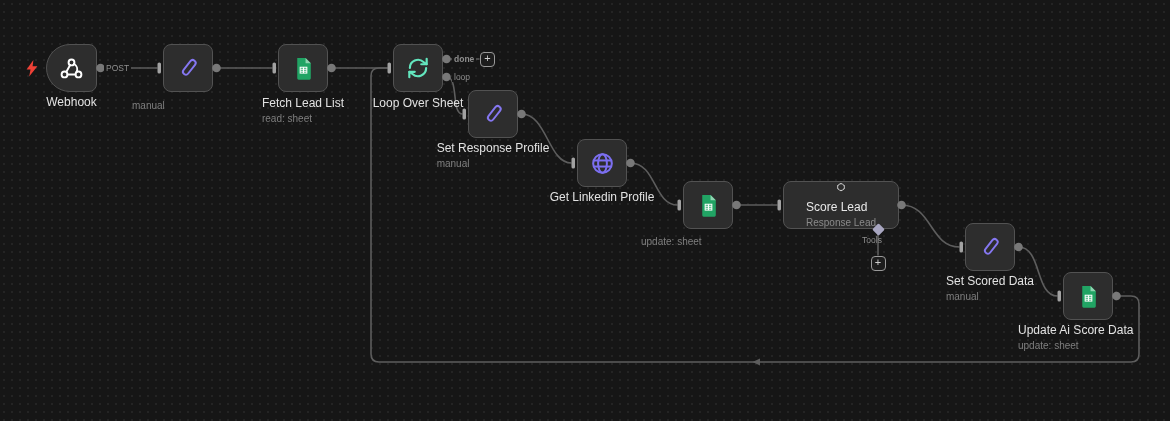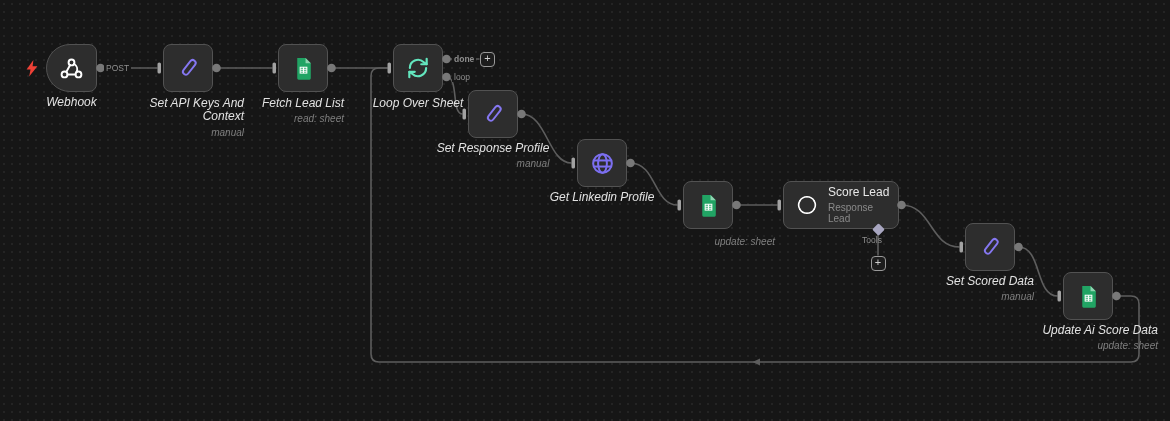--- a/index.html
+++ b/index.html
@@ -9,27 +9,27 @@
     background-image:radial-gradient(circle,#242424 1px,transparent 1.2px);
     background-size:8px 8px;
     font-family:"Liberation Sans",sans-serif;
   }
   .node{
     position:absolute;width:50px;height:48px;box-sizing:border-box;
     background:#2d2d2d;border:1px solid #525252;border-radius:8px;
     display:flex;align-items:center;justify-content:center;z-index:1;
   }
   .node.trigger{border-radius:24px 8px 8px 24px;width:51px;}
-  .node.wide{width:116px;justify-content:flex-start;padding-left:11px;gap:9px;}
+  .node.wide{width:116px;justify-content:flex-start;gap:9px;flex-direction:column;}
   .node-title{font-size:12px;color:#e8e8e8;line-height:1.15;}
   .node-subtitle-in{font-size:10px;color:#8a8a8a;margin-top:2px;}
   .edges{position:absolute;left:0;top:0;z-index:2;}
   .node-label{
-    position:absolute;z-index:3;text-align:right;color:#e2e2e2;
-    font-size:12px;line-height:1.12;transform:translateX(-50%);font-style:italic;
+    position:absolute;z-index:3;text-align:left;color:#e2e2e2;
+    font-size:12px;line-height:1.12;transform:translateX(-50%);
   }
   .node-label .sub{font-size:10px;color:#7f7f7f;margin-top:3px;}
   .port-label{
     position:absolute;z-index:3;font-size:8.5px;color:#8f8f8f;
     background:#161616;padding:0 2px;line-height:1.1;
   }
   .plus-btn{
     position:absolute;z-index:3;width:15px;height:15px;box-sizing:border-box;
     border:1.5px solid #999;border-radius:4px;background:#1d1d1d;
     display:flex;align-items:center;justify-content:center;
@@ -215,21 +215,20 @@
   <span class="port-label tools-label" style="left:872px;top:236px;background:transparent;">Tools</span>
 
   <div class="plus-btn" style="left:480px;top:51.5px;"></div>
   <div class="plus-btn" style="left:870.5px;top:255.5px;"></div>
   <div class="diamond" style="left:873.5px;top:225px;"></div>
 
   <div class="node-label" style="left:71.5px;top:96px;">
     <div>Webhook</div>
   </div>
   <div class="node-label" style="left:188px;top:97px;width:112px;">
-    <div>Set API Keys And Context</div>
     <div class="sub">manual</div>
   </div>
   <div class="node-label" style="left:303px;top:97px;">
     <div>Fetch Lead List</div>
     <div class="sub">read: sheet</div>
   </div>
   <div class="node-label" style="left:418px;top:97px;">
     <div>Loop Over Sheet</div>
   </div>
   <div class="node-label" style="left:493px;top:142px;">

